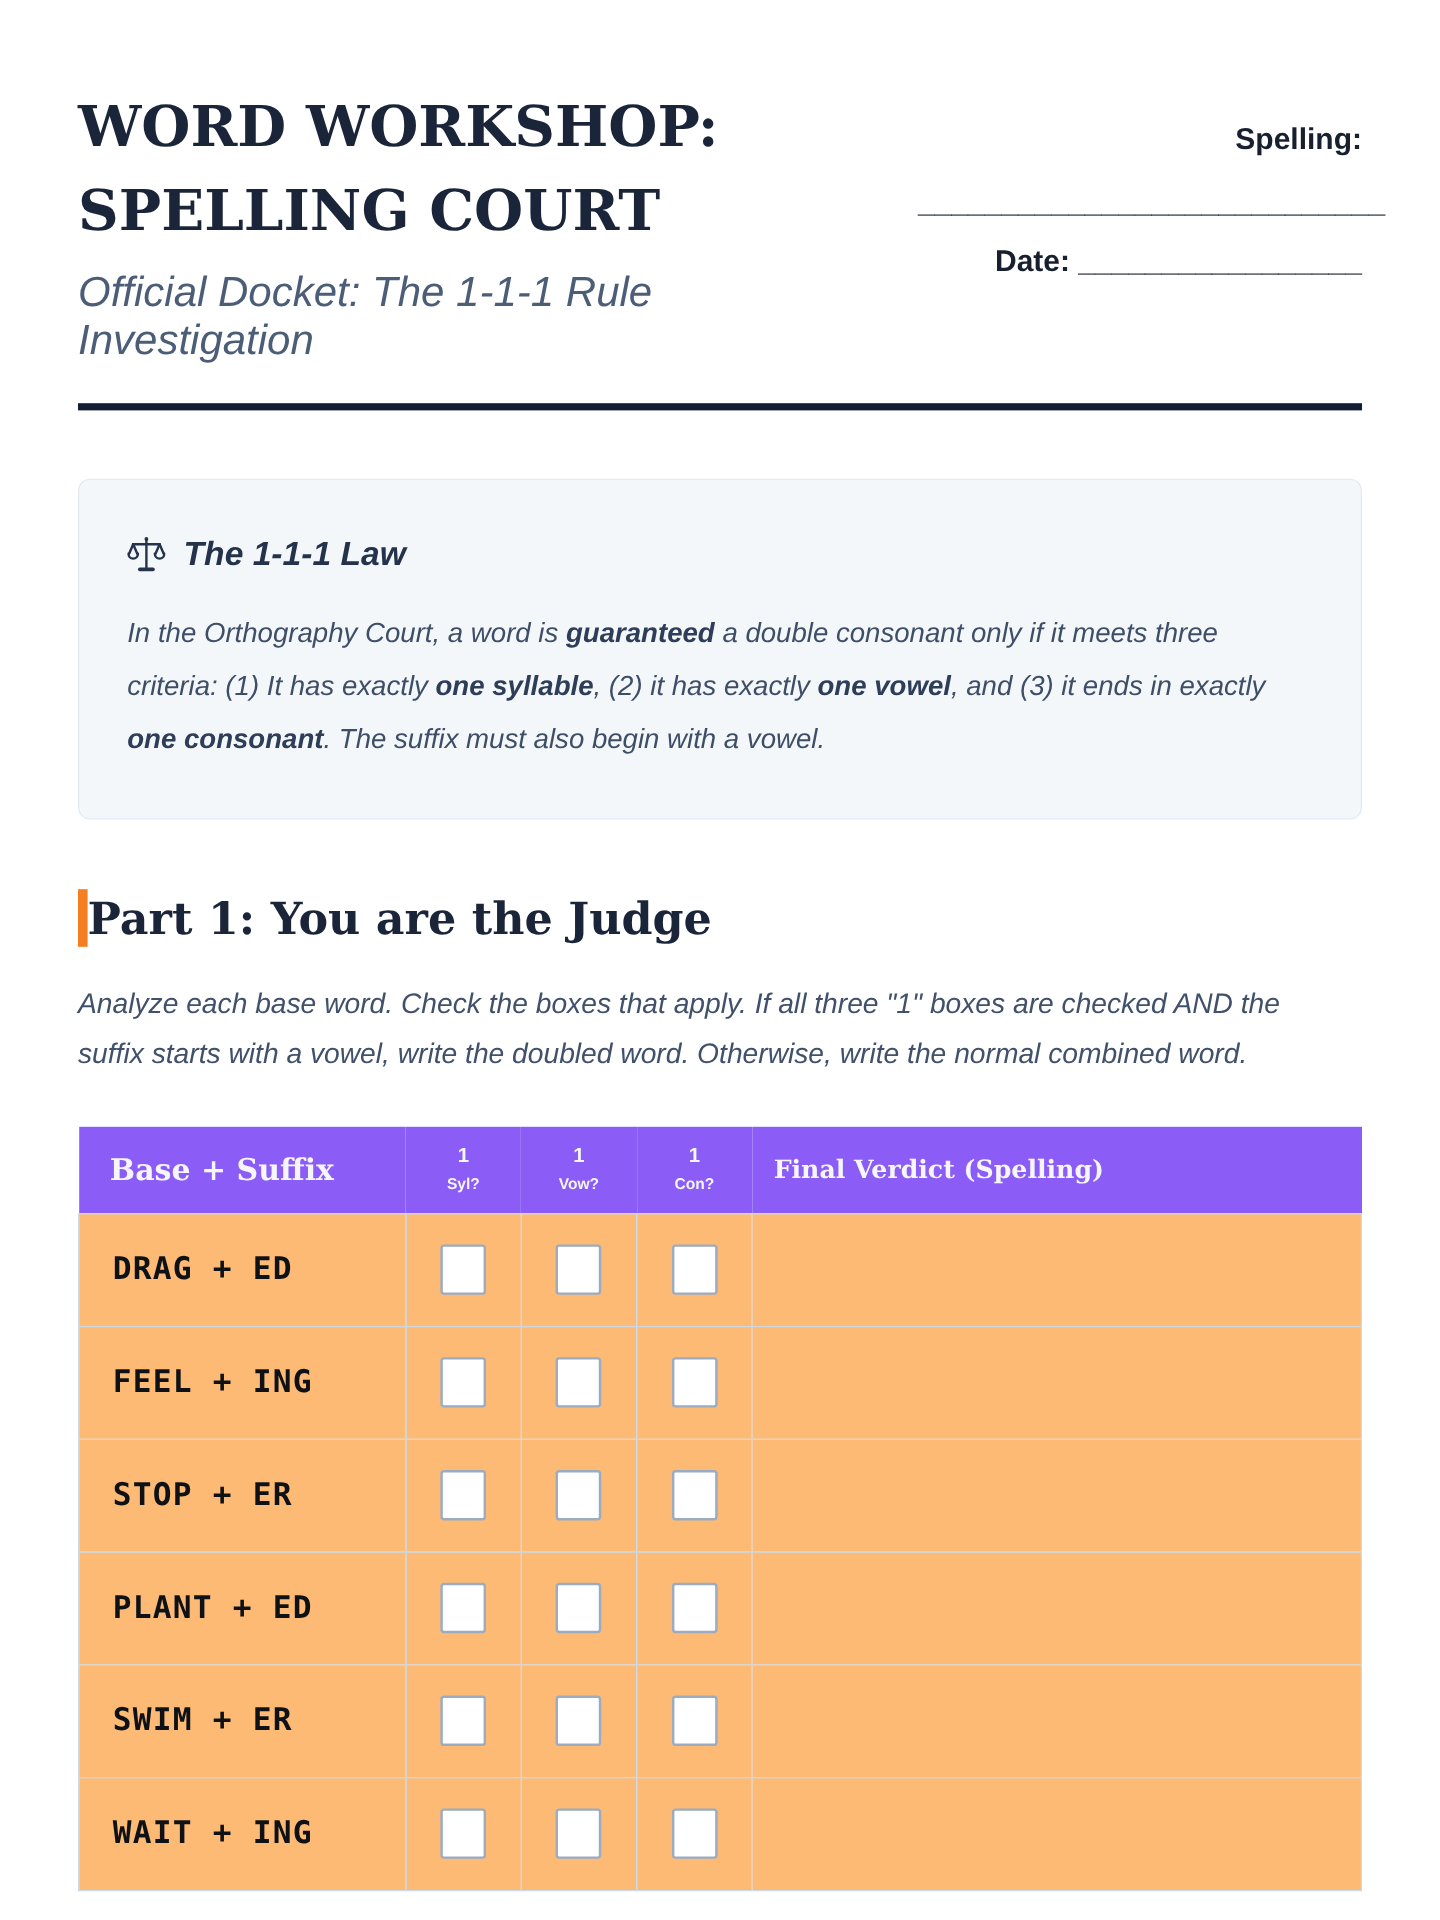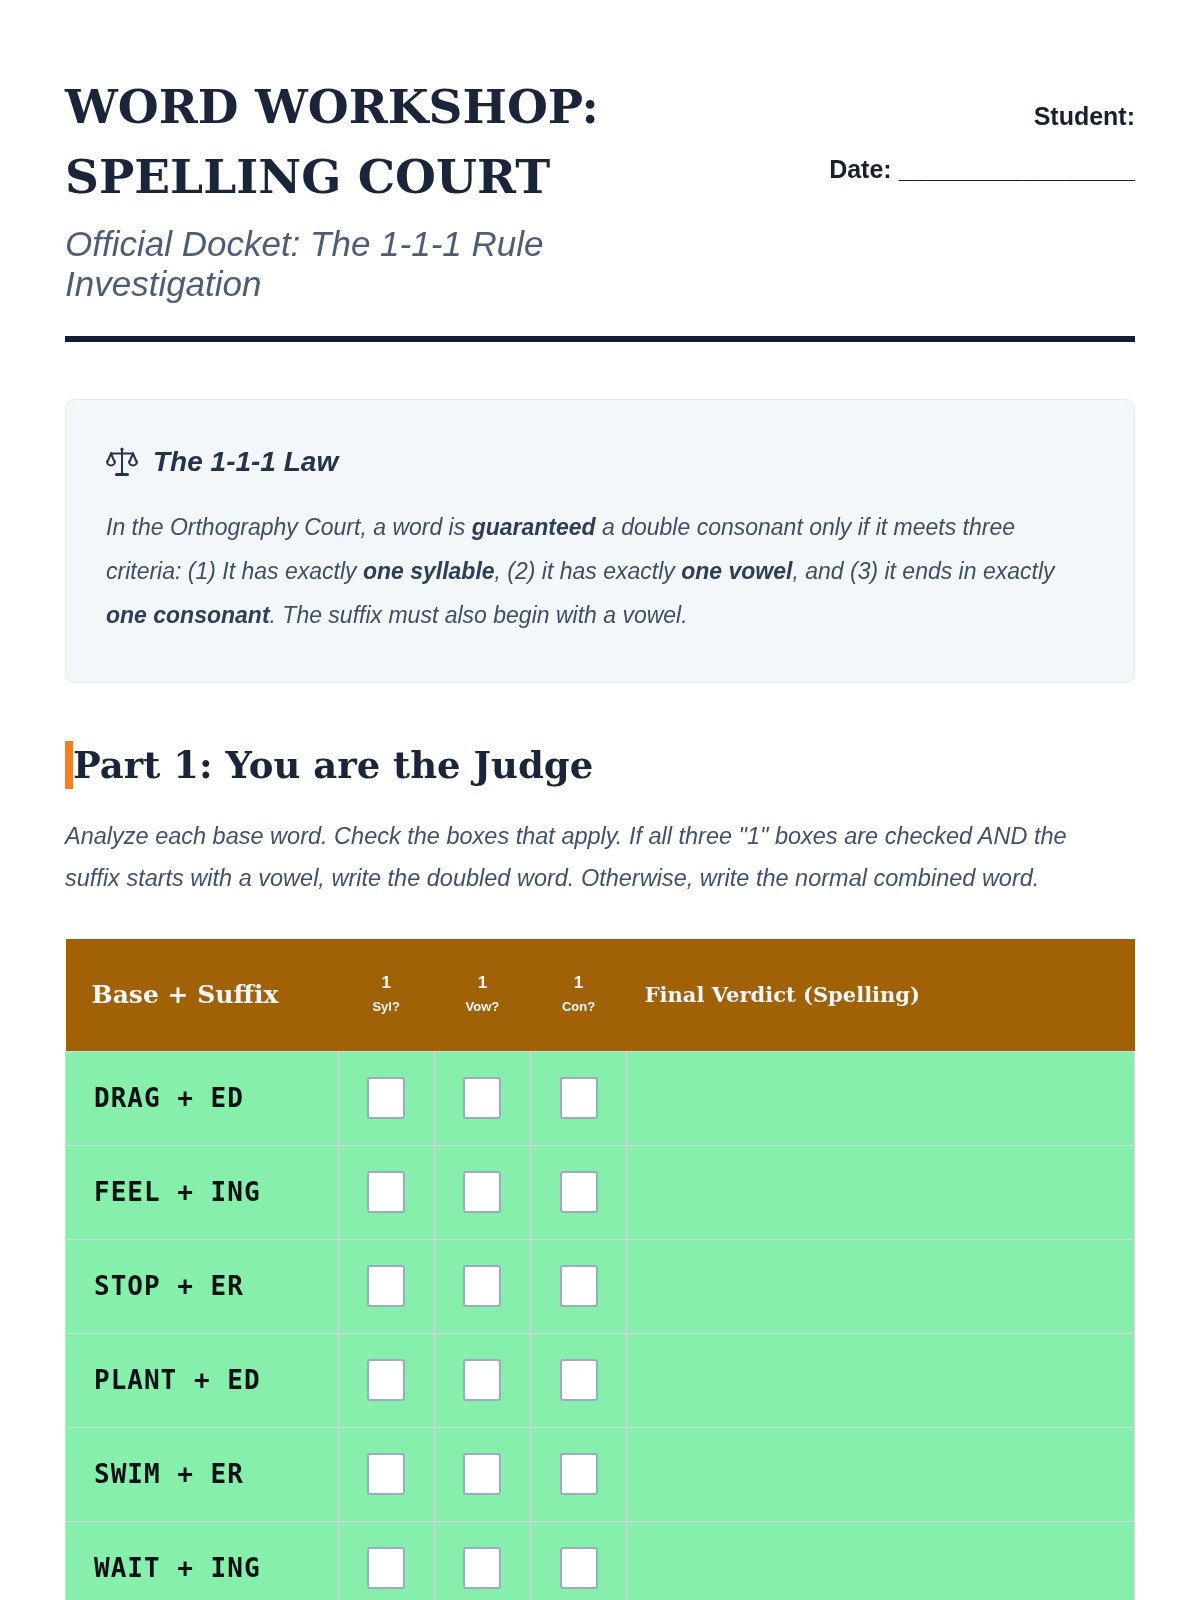--- a/index.html
+++ b/index.html
@@ -103,23 +103,23 @@
   }
 
   
   table.court-table {
     margin-top: 40px;
     width: 100%;
     border-collapse: collapse;
     table-layout: fixed;
   }
   .court-table thead th {
-    background: #a16207;
+    background: #8b5cf6;
     color: #f4f6f9;
-    height: 112px;
+    height: 72px;
     vertical-align: middle;
   }
   th.col-base {
     width: 25.5%;
     text-align: left;
     padding-left: 26px;
     font-family: "DejaVu Serif", serif;
     font-size: 25px;
     font-weight: 800;
   }
@@ -130,21 +130,21 @@
     font-family: "DejaVu Serif", serif;
     font-size: 21px;
     font-weight: 800;
   }
   .check-head-top { font-size: 17px; font-weight: bold; line-height: 24px; }
   .check-head-bottom { font-size: 13px; font-weight: bold; line-height: 24px; }
 
   .court-table tbody td {
     height: 94px;
     border: 1px solid #cdd9e5;
-    background: #86efac;
+    background: #fdba74;
     vertical-align: middle;
   }
   td.cell-word {
     font-family: "DejaVu Sans Mono", monospace;
     font-weight: bold;
     font-size: 26px;
     letter-spacing: 1px;
     color: #0e1116;
     padding-left: 28px;
   }
@@ -162,21 +162,22 @@
 <body>
 
 <div class="page">
 
   <div class="header-row">
     <div class="title-col">
       <h1 class="doc-title">WORD WORKSHOP: SPELLING COURT</h1>
       <div class="doc-subtitle">Official Docket: The 1-1-1 Rule Investigation</div>
     </div>
     <div class="student-col">
-      <div class="student-label">Student:</div>
+      <div class="student-label">Spelling:</div>
+      <div class="student-line">____________________________</div>
       <div class="date-row"><span>Date:</span> <span>_________________</span></div>
     </div>
   </div>
 
   <div class="divider"></div>
 
   <div class="law-box">
     <div class="law-title">
       <span>
         <svg width="32" height="34" viewBox="0 0 32 32" fill="none" stroke="#25324c" stroke-width="2" stroke-linecap="round" stroke-linejoin="round">

